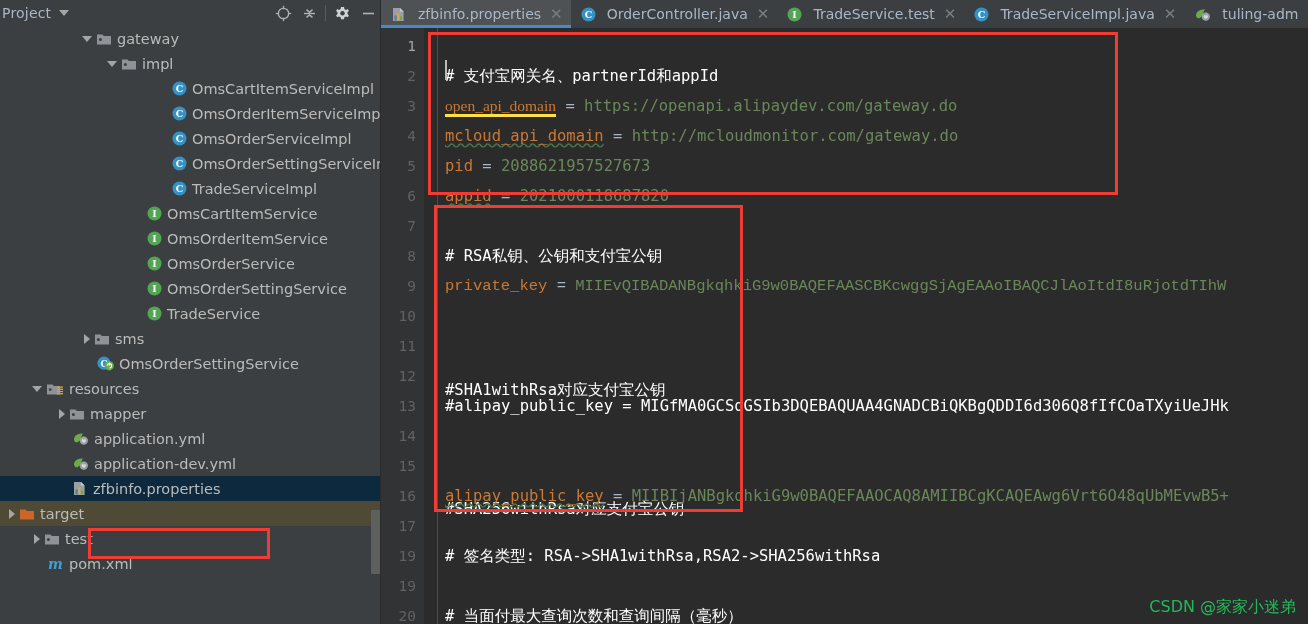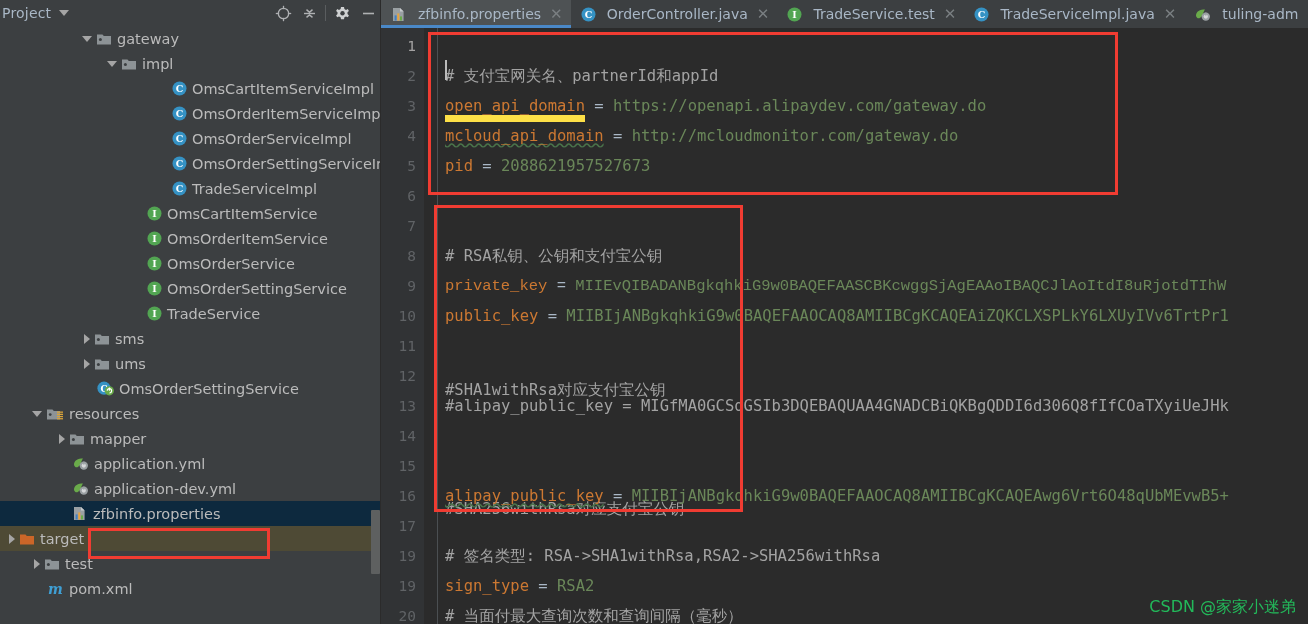--- a/index.html
+++ b/index.html
@@ -99,23 +99,23 @@
     position: absolute; left: 64px; top: 0; width: 863px; height: 100%;
   }
   .cline {
     position: absolute; left: 0; height: 30px; line-height: 30px; white-space: pre;
     font-family: "DejaVu Sans Mono", "Liberation Mono", monospace;
     font-size: 15.5px;
   }
   .k { color: #cc7832; }
   .v { color: #6a8759; }
   .eq { color: #a9b7c6; }
-  .cm { color: #a3a3a3; }
+  .cm { color: #ffffff; }
   .wavy { text-decoration: underline wavy #49734a; text-decoration-skip-ink: none; }
-  .uline { border-bottom: 7px solid #fde047; }
+  .uline { border-bottom: 3px solid #fde047; font-family: Liberation Serif, serif; }
   #caret {
     position: absolute; left: 64px; top: 32px; width: 2px; height: 20px;
     background: #bbbbbb;
   }
 
   
   .redbox {
     position: absolute; border: 3px solid #f03c32; pointer-events: none;
   }
 
@@ -313,31 +313,20 @@
         <div class="row">
           <span style="display: inline-block; flex: 0 0 auto; width: 82px;"></span>
           <span class="arrow-closed"></span>
           <span class="ic">
             <svg width="16" height="14" viewBox="0 0 16 14">
               <path d="M1 2.5 h5.5 l1.3 1.6 H15 v8.4 H1 Z" fill="#8d9396"></path>
               <circle cx="4.4" cy="7.6" r="1.5" fill="#3c3f41"></circle>
             </svg>
           </span>
           <span class="lbl">sms</span>
-        </div>
-        <div class="row">
-          <span style="display: inline-block; flex: 0 0 auto; width: 82px;"></span>
-          <span class="arrow-closed"></span>
-          <span class="ic">
-            <svg width="16" height="14" viewBox="0 0 16 14">
-              <path d="M1 2.5 h5.5 l1.3 1.6 H15 v8.4 H1 Z" fill="#8d9396"></path>
-              <circle cx="4.4" cy="7.6" r="1.5" fill="#3c3f41"></circle>
-            </svg>
-          </span>
-          <span class="lbl">ums</span>
         </div>
         <div class="row">
           <span style="display: inline-block; flex: 0 0 auto; width: 82px;"></span>
           <span class="arrow-none" style="display: inline-block; width: 15px; flex: 0 0 auto;"></span>
           <span class="ic">
             <svg width="17" height="15" viewBox="0 0 17 15">
               <circle cx="7" cy="7.2" r="6.6" fill="#3592c4"></circle>
               <text x="7" y="10.6" font-size="9" font-family="DejaVu Serif, serif" font-weight="bold" fill="#ffffff" text-anchor="middle">C</text>
               <circle cx="12.3" cy="9.8" r="4.6" fill="#6aab4a"></circle>
               <path d="M10.2 9.8 a2.2 2.2 0 1 1 2.2 2.2" fill="none" stroke="#ffffff" stroke-width="1.1"></path>
@@ -529,33 +518,32 @@
         <div class="lnum" style="top: 543px;">19</div>
         <div class="lnum" style="top: 573px;">20</div>
       </div>
     <div id="gutter-line"></div>
     <div id="code">
         <div class="cline" style="top: 3px;"></div>
         <div class="cline" style="top: 33px;"><span class="cm"># 支付宝网关名、partnerId和appId</span></div>
         <div class="cline" style="top: 63px;"><span class="k uline">open_api_domain</span><span class="eq"> = </span><span class="v">https://openapi.alipaydev.com/gateway.do</span></div>
         <div class="cline" style="top: 93px;"><span class="k wavy">mcloud_api_domain</span><span class="eq"> = </span><span class="v">http://mcloudmonitor.com/gateway.do</span></div>
         <div class="cline" style="top: 123px;"><span class="k">pid</span><span class="eq"> = </span><span class="v">2088621957527673</span></div>
+        <div class="cline" style="top: 153px;"><span class="k wavy">appid</span><span class="eq"> = </span><span class="v">2021000118687820</span></div>
         <div class="cline" style="top: 183px;"></div>
         <div class="cline" style="top: 213px;"><span class="cm"># RSA私钥、公钥和支付宝公钥</span></div>
         <div class="cline" style="top: 243px; font-family: Liberation Mono, monospace;"><span class="k">private_key</span><span class="eq"> = </span><span class="v">MIIEvQIBADANBgkqhkiG9w0BAQEFAASCBKcwggSjAgEAAoIBAQCJlAoItdI8uRjotdTIhW</span></div>
-        <div class="cline" style="top: 273px;"><span class="k">public_key</span><span class="eq"> = </span><span class="v">MIIBIjANBgkqhkiG9w0BAQEFAAOCAQ8AMIIBCgKCAQEAiZQKCLXSPLkY6LXUyIVv6TrtPr1</span></div>
         <div class="cline" style="top: 303px;"></div>
         <div class="cline" style="top: 333px; margin-top: 14px;"><span class="cm">#SHA1withRsa对应支付宝公钥</span></div>
         <div class="cline" style="top: 363px;"><span class="cm">#alipay_public_key = MIGfMA0GCSqGSIb3DQEBAQUAA4GNADCBiQKBgQDDI6d306Q8fIfCOaTXyiUeJHk</span></div>
         <div class="cline" style="top: 393px;"></div>
         <div class="cline" style="top: 423px; margin-top: 43px;"><span class="cm">#SHA256withRsa对应支付宝公钥</span></div>
         <div class="cline" style="top: 453px;"><span class="k wavy">alipay_public_key</span><span class="eq"> = </span><span class="v">MIIBIjANBgkqhkiG9w0BAQEFAAOCAQ8AMIIBCgKCAQEAwg6Vrt6O48qUbMEvwB5+</span></div>
         <div class="cline" style="top: 483px;"></div>
         <div class="cline" style="top: 513px;"><span class="cm"># 签名类型: RSA-&gt;SHA1withRsa,RSA2-&gt;SHA256withRsa</span></div>
-        <div class="cline" style="top: 543px;"><span class="k">sign_type</span><span class="eq"> = </span><span class="v">RSA2</span></div>
         <div class="cline" style="top: 573px;"><span class="cm"># 当面付最大查询次数和查询间隔（毫秒）</span></div>
       </div>
     <div id="caret"></div>
   </div>
 
   <div id="annot-layer">
       <div class="redbox" style="left: 428px; top: 32px; width: 690px; height: 163px; border-color: rgb(240, 60, 50);"></div>
       <div class="redbox" style="left: 434px; top: 205px; width: 309px; height: 307px; border-color: rgb(240, 60, 50);"></div>
       <div class="redbox" style="left: 88px; top: 528px; width: 182px; height: 31px; border-color: rgb(240, 60, 50);"></div>
     </div>

